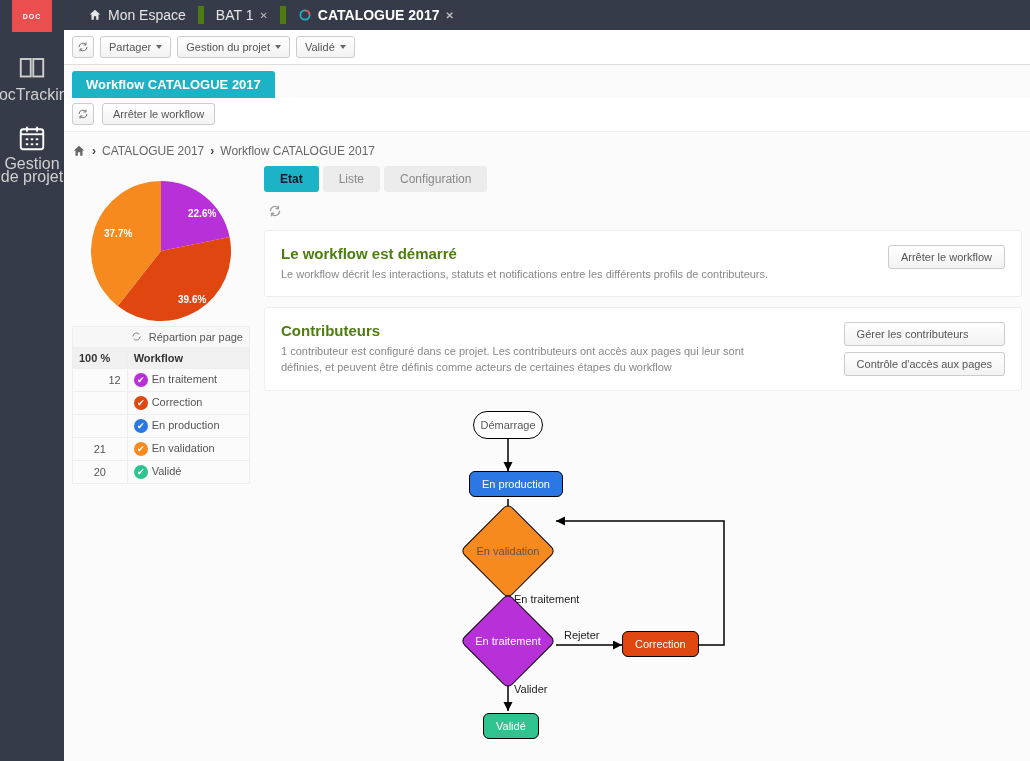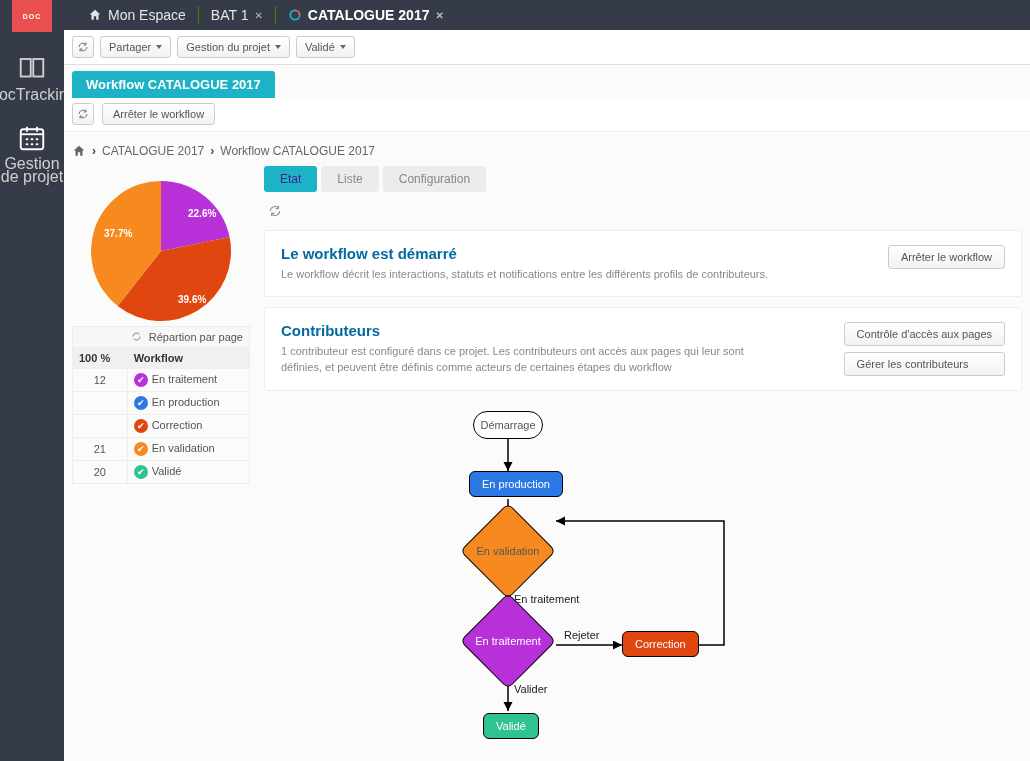--- a/index.html
+++ b/index.html
@@ -4,21 +4,21 @@
 <style>
   * { box-sizing: border-box; margin: 0; padding: 0; }
   body { font-family: "Helvetica Neue", Arial, sans-serif; font-size: 12px; color: #555; background: #fff; }
   .app { display: flex; height: 761px; width: 1030px; overflow: hidden; }
   .leftrail { width: 64px; background: #353b48; color: #e6e6e6; display: flex; flex-direction: column; align-items: center; }
   .logo { width: 40px; height: 32px; background: #e94f4f; display:flex; align-items:center; justify-content:center; font-size:7px; color:#fff; font-weight:600; letter-spacing:1px; }
   .rail-item { display:flex; flex-direction:column; align-items:center; margin-top:22px; font-size:16px; cursor:pointer; color:#d0d0d0; line-height:13px; text-align:center; }
   .rail-item svg { width:30px; height:30px; margin-bottom:4px; }
   .main { flex:1; background:#fbfbfb; display:flex; flex-direction:column; }
   .topbar { background:#353b48; height:32px; display:flex; align-items:center; padding-left:12px; }
-  .topbar .tab { color:#e6e6e6; font-size:14px; padding:0 12px; display:flex; align-items:center; gap:6px; border-right:1px solid #4d7c0f; height:18px; cursor:pointer; }
+  .topbar .tab { color:#e6e6e6; font-size:14px; padding:0 12px; display:flex; align-items:center; gap:6px; border-right:6px solid #4d7c0f; height:18px; cursor:pointer; }
   .topbar .tab.active { color:#fff; font-weight:700; }
   .topbar .tab .x { font-size:10px; color:#bbb; }
   .subbar { height:36px; display:flex; align-items:center; padding-left:8px; gap:6px; background:#fff; border-bottom:1px solid #ddd; }
   .icon-btn { width:22px; height:22px; border:1px solid #ccc; border-radius:3px; background:linear-gradient(#fff,#f2f2f2); display:flex; align-items:center; justify-content:center; cursor:pointer; }
   .dropdown { height:22px; border:1px solid #ccc; border-radius:3px; background:linear-gradient(#fff,#f2f2f2); display:flex; align-items:center; padding:0 8px; gap:5px; cursor:pointer; font-size:11px; color:#555; }
   .caret { width:0; height:0; border-left:3px solid transparent; border-right:3px solid transparent; border-top:4px solid #666; }
   .wf-tab { margin:6px 0 0 8px; background:#1db3c6; color:#fff; padding:6px 14px; font-size:13px; font-weight:600; border-radius:3px 3px 0 0; display:inline-block; }
   .stopbar { height:36px; display:flex; align-items:center; padding-left:8px; gap:8px; border-bottom:1px solid #eee; background:#fff; }
   .breadcrumb { display:flex; align-items:center; gap:6px; padding:12px 8px 8px 8px; font-size:12px; color:#666; }
   .breadcrumb b { color:#444; }
@@ -26,24 +26,24 @@
   .sidecol { width:178px; }
   .pie-wrap { width:178px; height:160px; position:relative; }
   .pie-label { position:absolute; color:#fff; font-size:10px; font-weight:600; }
   .tbl { width:100%; border-collapse:collapse; font-size:11px; }
   .tbl td, .tbl th { border:1px solid #eee; padding:4px 6px; text-align:left; }
   .tbl th { background:#f0f0f0; color:#333; }
   .status-dot { width:14px; height:14px; border-radius:50%; display:inline-flex; align-items:center; justify-content:center; color:#fff; font-size:9px; margin-right:4px; }
   .maincol { flex:1; }
   .tabs { display:flex; gap:4px; }
   .tabs .tab { background:#ececec; color:#888; padding:6px 16px; border-radius:3px; font-size:12px; cursor:pointer; }
-  .tabs .tab.active { background:#1db3c6; color:#4c1d95; font-weight:400; }
+  .tabs .tab.active { background:#1db3c6; color:#0f172a; font-weight:700; }
   .refresh-row { padding:8px 0; }
   .card { background:#fff; border:1px solid #eee; border-radius:3px; padding:14px 16px; margin-bottom:10px; display:flex; justify-content:space-between; align-items:flex-start; }
-  .card h3 { font-size:15px; color:#0369a1; font-weight:700; margin-bottom:4px; }
+  .card h3 { font-size:15px; color:#4d7c0f; font-weight:700; margin-bottom:4px; }
   .card p { font-size:11px; color:#888; line-height:16px; max-width:500px; }
   .card .btns { display:flex; flex-direction:column; gap:6px; }
   .btn { border:1px solid #ccc; border-radius:3px; background:linear-gradient(#fff,#f2f2f2); padding:5px 12px; font-size:11px; color:#555; cursor:pointer; white-space:nowrap; }
   .diagram { position:relative; height:360px; margin-top:10px; }
   .node { position:absolute; font-size:11px; display:flex; align-items:center; justify-content:center; }
   .oval { width:70px; height:28px; border:1.5px solid #000; border-radius:14px; background:#fff; }
   .rect { border:1.5px solid #000; border-radius:6px; padding:6px 12px; }
   .diamond { width:96px; height:60px; }
   .diamond-inner { width:68px; height:68px; transform:rotate(45deg); border:1.5px solid #000; border-radius:6px; }
   .diamond-text { position:absolute; }
@@ -171,30 +171,30 @@
                     <path d="M4 12a8 8 0 0 1 14-5M20 12a8 8 0 0 1-14 5"></path>
                   </svg>
             <span>Répartion par page</span>
           </td>
               </tr>
           <tr>
                 <th>100 %</th>
                 <th>Workflow</th>
               </tr>
           <tr>
-                <td style="text-align:center">12</td>
+                <td style="text-align:right">12</td>
                 <td><span class="status-dot" style="background:#b830d8">✔</span><span>En traitement</span></td>
+              </tr>
+          <tr>
+                <td style="text-align:center"></td>
+                <td><span class="status-dot" style="background:#e04610">✔</span><span>Correction</span></td>
               </tr>
           <tr>
                 <td style="text-align:center"></td>
                 <td><span class="status-dot" style="background:#2b78e4">✔</span><span>En production</span></td>
-              </tr>
-          <tr>
-                <td style="text-align:center"></td>
-                <td><span class="status-dot" style="background:#e04610">✔</span><span>Correction</span></td>
               </tr>
           <tr>
                 <td style="text-align:center">21</td>
                 <td><span class="status-dot" style="background:#f68a1e">✔</span><span>En validation</span></td>
               </tr>
           <tr>
                 <td style="text-align:center">20</td>
                 <td><span class="status-dot" style="background:#2fc48f">✔</span><span>Validé</span></td>
               </tr>
         </tbody>
@@ -225,22 +225,22 @@
             <span class="btn">Arrêter le workflow</span>
           </div>
         </div>
 
         <div class="card">
           <div>
             <h3>Contributeurs</h3>
             <p>1 contributeur est configuré dans ce projet. Les contributeurs ont accès aux pages qui leur sont définies, et peuvent être définis comme acteurs de certaines étapes du workflow</p>
           </div>
           <div class="btns">
+            <span class="btn">Gérer les contributeurs</span>
             <span class="btn">Contrôle d'accès aux pages</span>
-            <span class="btn">Gérer les contributeurs</span>
           </div>
         </div>
 
         <div class="diagram">
           <svg width="700" height="360" style="position:absolute; left:0; top:0">
             <defs>
                 <marker id="ah" markerWidth="8" markerHeight="8" refX="6" refY="3" orient="auto">
                   <path d="M0 0 L6 3 L0 6 Z" fill="#000"></path>
                 </marker>
               </defs>

